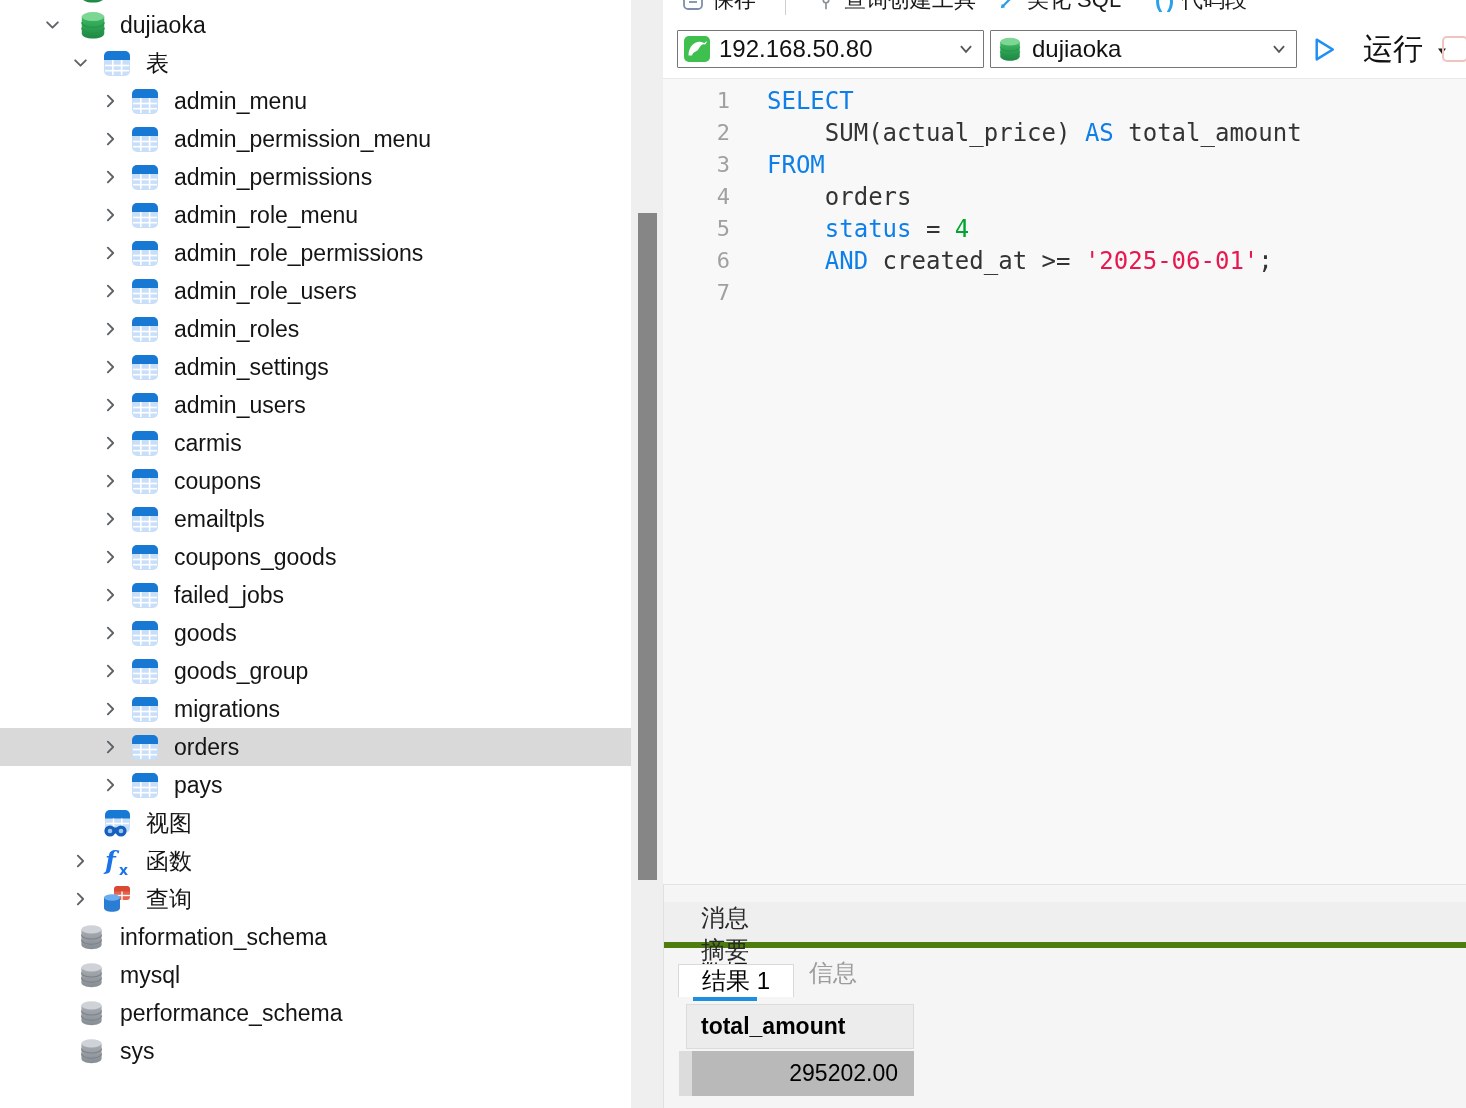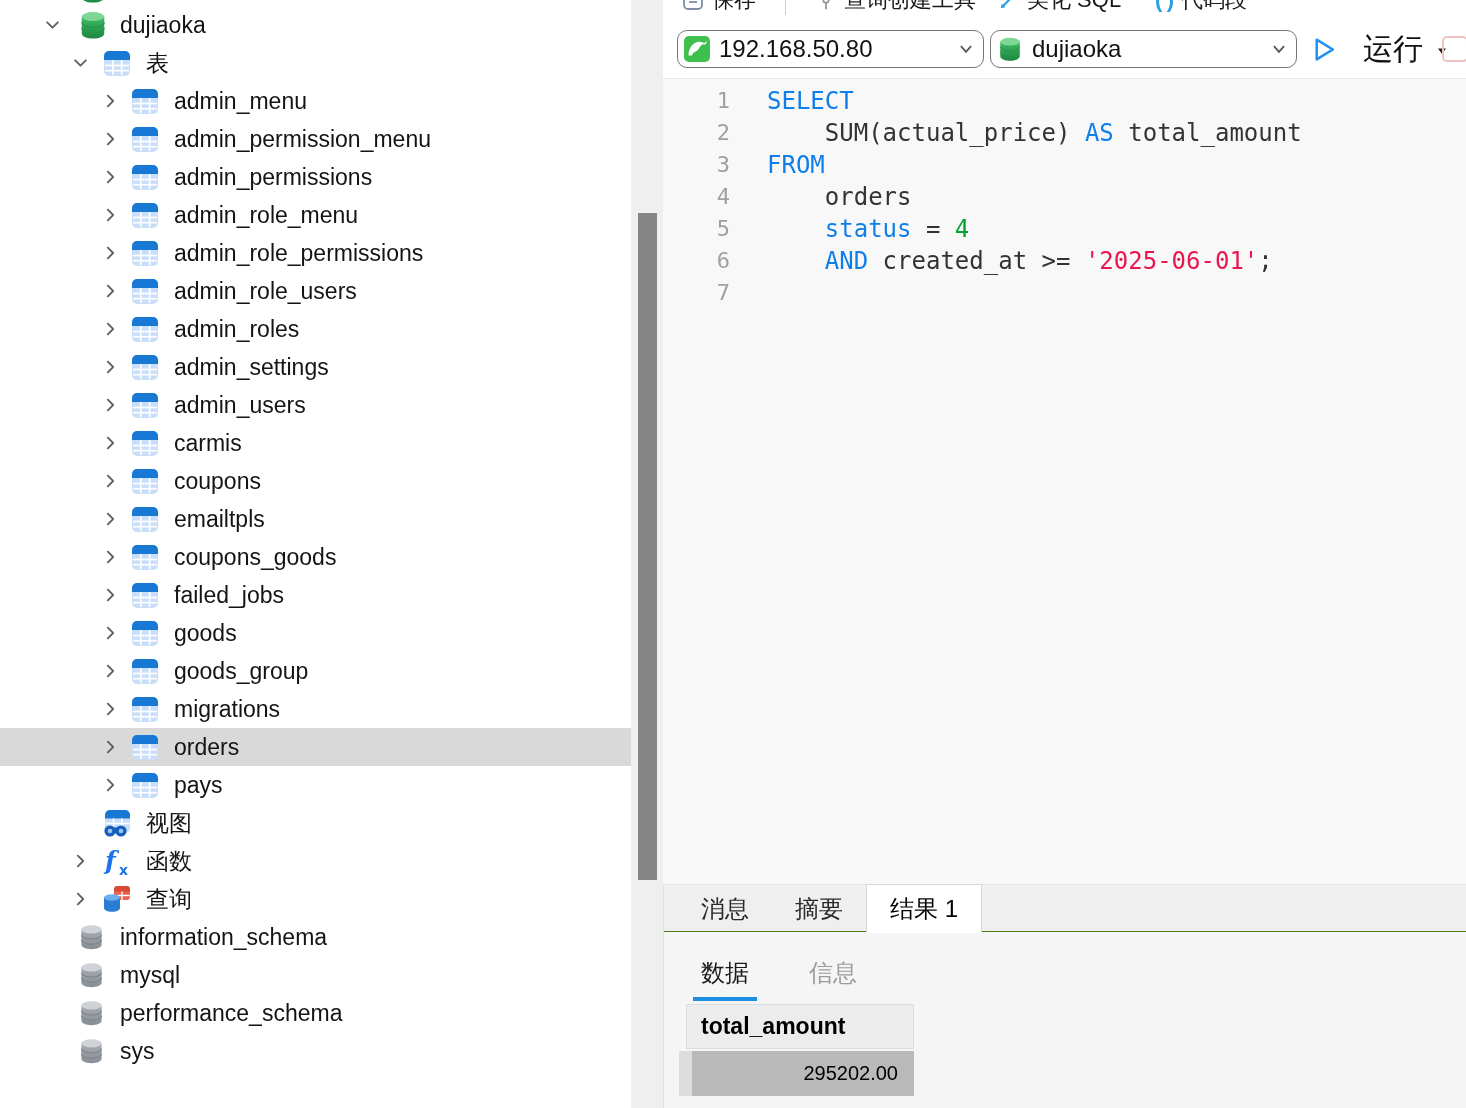--- a/index.html
+++ b/index.html
@@ -32,21 +32,21 @@
   
   .rightpane{position:absolute;left:663px;top:0;width:803px;height:1108px;background:#fff;}
 
   .tb-top{position:absolute;left:0;top:0;width:803px;height:19px;overflow:hidden;}
   .tb-top-inner{position:absolute;left:0;top:-19px;height:38px;width:803px;}
   .tb-item{position:absolute;top:0;height:38px;display:flex;align-items:center;gap:7px;font-size:22px;color:#1a1a1a;white-space:nowrap;}
   .tb-item svg{display:block;}
   .tb-sep{position:absolute;left:122px;top:4px;width:1px;height:30px;background:#cfcfcf;}
   .blue-parens{color:#2b9fe8;font-size:22px;font-weight:bold;}
 
-  .selbox{position:absolute;top:30px;height:38px;background:#fff;border:1px solid #767676;border-radius:10px;
+  .selbox{position:absolute;top:30px;height:38px;background:#fff;border:1px solid #767676;border-radius:1px;
           display:flex;align-items:center;box-sizing:border-box;text-align:center;}
   .selbox .sicon{width:26px;height:26px;margin-left:6px;flex:0 0 auto;}
   .selbox .sicon svg{width:100%;height:100%;display:block;}
   .selbox .stext{margin-left:9px;font-size:24px;color:#111;white-space:nowrap;}
   .selbox .schev{position:absolute;right:8px;width:18px;height:18px;}
   .conn-box{left:14px;width:307px;}
   .db-box{left:327px;width:307px;}
 
   .run-group{position:absolute;top:30px;left:648px;height:38px;display:flex;align-items:center;}
   .play-icon{width:27px;height:27px;}
@@ -59,32 +59,32 @@
   .editor{position:absolute;left:0;top:78px;width:803px;height:806px;background:#f8f8f8;border-top:1px solid #e8e8e8;box-sizing:border-box;}
   .gutter{position:absolute;left:0;top:6px;width:69px;text-align:right;}
   .lnum{height:32px;line-height:32px;font-family:"DejaVu Sans Mono",monospace;font-size:22px;color:#a0a0a0;padding-right:2px;}
   .codearea{position:absolute;left:104px;top:6px;}
   .code-line{height:32px;line-height:32px;font-family:"DejaVu Sans Mono",monospace;font-size:24px;white-space:pre;}
   .tok-k{color:var(--kw);} .tok-i{color:var(--idc);} .tok-n{color:var(--num);} .tok-s{color:var(--str);}
 
   
   .bottompanel{position:absolute;left:0;top:884px;width:803px;height:224px;background:#f5f5f5;
                border-top:1px solid #e3e3e3;border-left:1px solid #e0e0e0;box-sizing:border-box;}
-  .tabs{position:absolute;left:0;top:1px;width:100%;height:46px;background:#efefef;border-bottom:1px solid #4d7c0f;
-        display:flex;align-items:flex-start;padding-left:14px;box-sizing:border-box;}
+  .tabs{position:absolute;left:0;top:17px;width:100%;height:46px;background:#efefef;border-bottom:6px solid #4d7c0f;
+        display:flex;align-items:flex-start;padding-left:14px;box-sizing:border-box;flex-direction:column;}
   .tab{height:46px;padding:0 23px;display:flex;align-items:center;font-size:24px;color:#2a2a2a;box-sizing:border-box;}
   .tab.active{background:#fff;border:1px solid #d9d9d9;border-bottom:none;height:49px;margin-top:-2px;position:relative;z-index:2;color:#000;}
   .subtabs{position:absolute;left:29px;top:66px;display:flex;gap:44px;}
   .subtab{font-size:24px;color:#9c9c9c;padding:6px 8px 8px 8px;border-bottom:4px solid transparent;}
   .subtab.active{color:#1a1a1a;border-bottom:4px solid var(--accent);}
   .grid-header{position:absolute;left:22px;top:119px;width:228px;height:45px;background:#ececec;border:1px solid #dcdcdc;
                box-sizing:border-box;display:flex;align-items:center;padding-left:14px;font-size:23px;font-weight:bold;color:#000;}
   .grid-stub{position:absolute;left:15px;top:166px;width:13px;height:45px;background:#dcdcdc;}
   .grid-cell{position:absolute;left:28px;top:166px;width:222px;height:45px;background:#b9b9b9;box-sizing:border-box;
-             display:flex;align-items:center;justify-content:flex-end;padding-right:16px;font-size:20px;color:#000;}
+             display:flex;align-items:center;justify-content:flex-end;padding-right:16px;font-size:23px;color:#000;}
 </style>
 </head>
 <body>
 
 <div class="sidebar">
   <div class="tree">
       <div class="tree-row lvl-partial">
         <span class="ticon">
           <svg viewBox="0 0 30 32">
             <defs>

